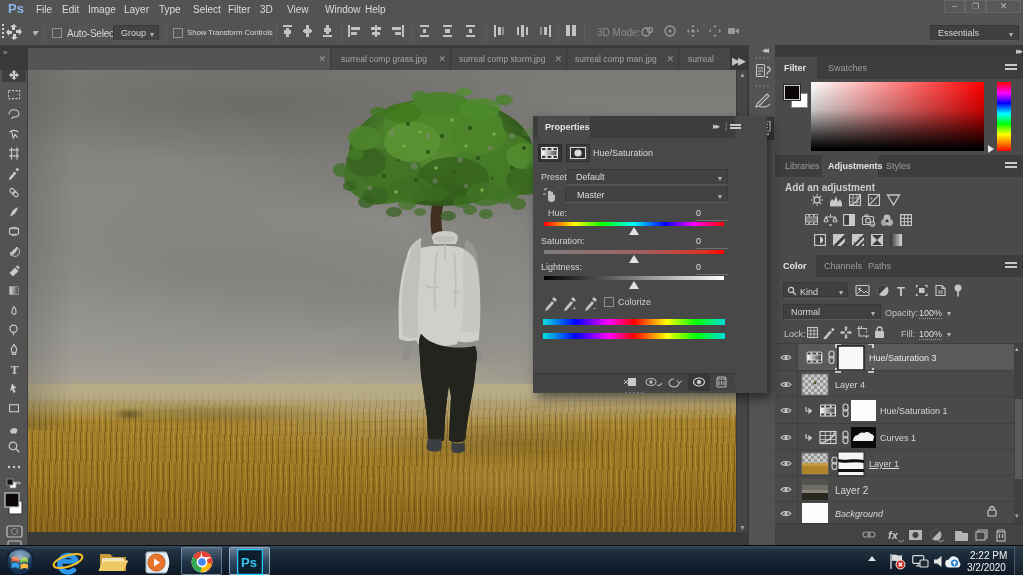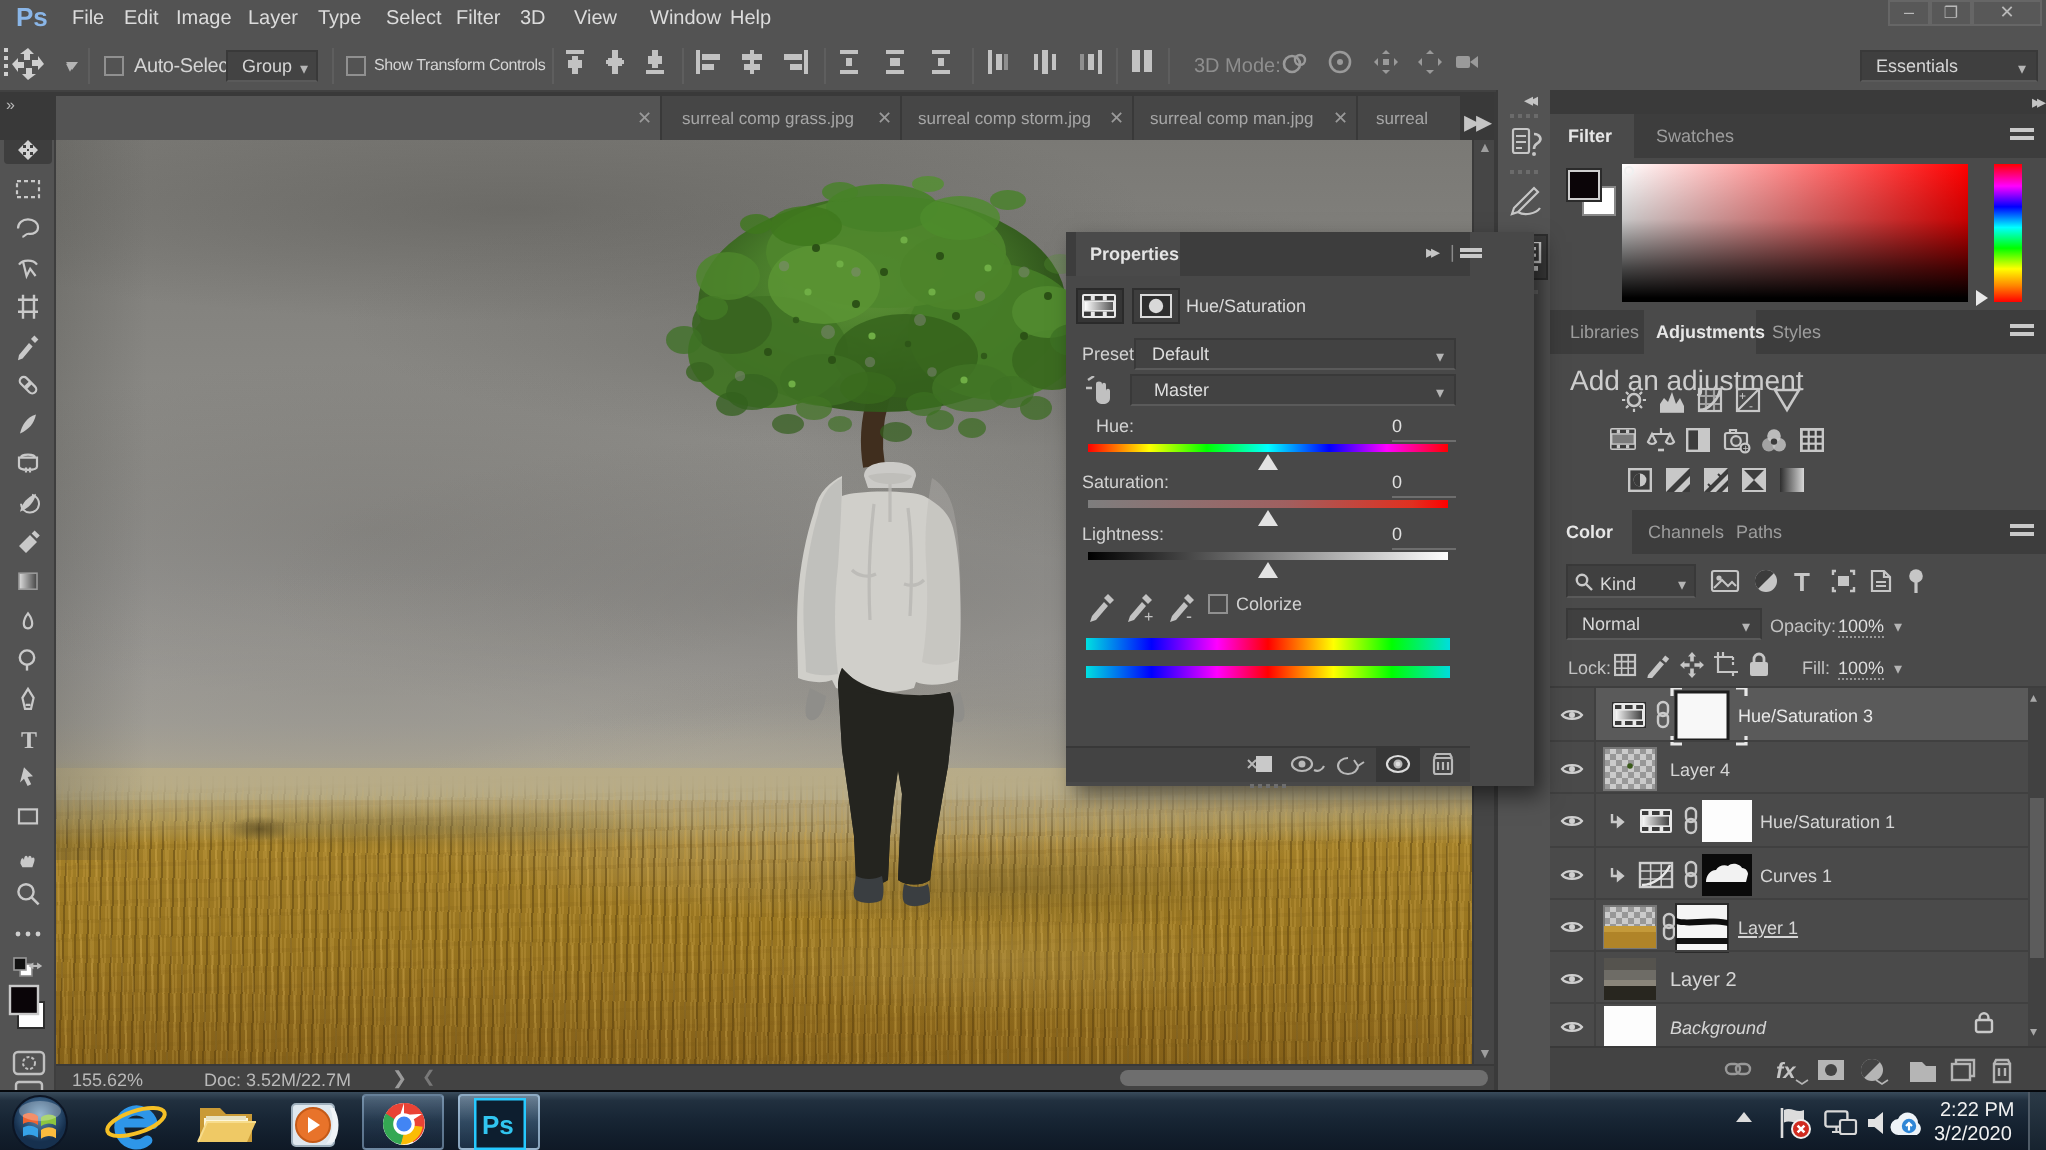--- a/index.html
+++ b/index.html
@@ -446,27 +446,20 @@
  </svg>
 
  <div class="abs" style="left:340px;top:380px;width:260px;height:60px;background:radial-gradient(ellipse,rgba(176,150,80,.35),rgba(176,150,80,0) 70%);"></div>
 </div>
 
 <div class="abs" style="left:736px;top:70px;width:11px;height:462px;background:#464646;border-left:1px solid #3a3a3a;">
  <span style="position:absolute;left:2px;top:1px;color:#9e9e9e;font-size:7px;">▲</span>
  <span style="position:absolute;left:2px;bottom:1px;color:#9e9e9e;font-size:7px;">▼</span>
 </div>
 
-<div class="abs" id="statusbar">
- <span style="position:absolute;left:8px;top:2px;">155.62%</span>
- <span style="position:absolute;left:74px;top:2px;">Doc: 3.52M/22.7M</span>
- <span style="position:absolute;left:168px;top:1px;color:#9a9a9a;">❯</span>
- <span style="position:absolute;left:183px;top:1px;color:#787878;font-size:8px;">❮</span>
- <div style="position:absolute;left:532px;top:2px;width:184px;height:8px;background:#6e6e6e;border-radius:4px;"></div>
-</div>
 
 <div class="abs" id="props">
  <div class="abs" style="left:0;top:0;width:202px;height:22px;background:#3d3d3d;"></div>
  <div class="abs" style="left:5px;top:0;width:52px;height:22px;background:#4a4a4a;"></div>
  <span class="sm" style="left:12px;top:6px;font-weight:bold;color:#e4e4e4;">Properties</span>
  <span class="sm" style="left:180px;top:5px;color:#c5c5c5;letter-spacing:-2px;">▸▸</span>
  <span class="sm" style="left:192px;top:5px;color:#8a8a8a;">|</span>
  <div class="abs" style="left:197px;top:8px;width:11px;height:2px;background:#c9c9c9;box-shadow:0 3px 0 #c9c9c9;"></div>
 
  <div class="abs" style="left:5px;top:28px;width:24px;height:18px;background:#353535;border:1px solid #2a2a2a;"></div>
@@ -616,21 +609,21 @@
  <div class="abs" style="left:213px;top:100px;width:0;height:0;border-top:4px solid transparent;border-bottom:4px solid transparent;border-left:6px solid #e8e8e8;"></div>
 
  <div class="ptabs" style="top:110px;"></div>
  <span class="ptab-off" style="left:10px;top:116px;">Libraries</span>
  <div class="ptab-on" style="left:47px;top:110px;width:56px;">
         <span style="position:absolute;left:6px;top:6px;">Adjustments</span>
       </div>
  <span class="ptab-off" style="left:111px;top:116px;">Styles</span>
  <div class="hamb" style="top:117px;"></div>
  <div class="pbody" style="top:132px;height:78px;"></div>
- <span style="position:absolute;left:10px;top:137px;font-size:14px;font-weight:normal;color:#cdcdcd;">Add an adjustment</span>
+ <span style="position:absolute;left:10px;top:137px;font-size:10px;font-weight:bold;color:#cdcdcd;">Add an adjustment</span>
  <svg class="abs" style="left:0;top:148px" width="248" height="62">
   <g fill="#c8c8c8" stroke="#c8c8c8">
 
    <g transform="translate(36,1)">
             <circle cx="6" cy="6" r="3" fill="none" stroke-width="1.3"></circle>
             <g stroke-width="1.1">
               <path d="M6 0v1.6M6 10.4V12M0 6h1.6M10.4 6H12M2 2l1.2 1.2M8.8 8.8L10 10M10 2L8.8 3.2M3.2 8.8L2 10"></path>
             </g>
           </g>
    <g transform="translate(55,1)" stroke="none">

